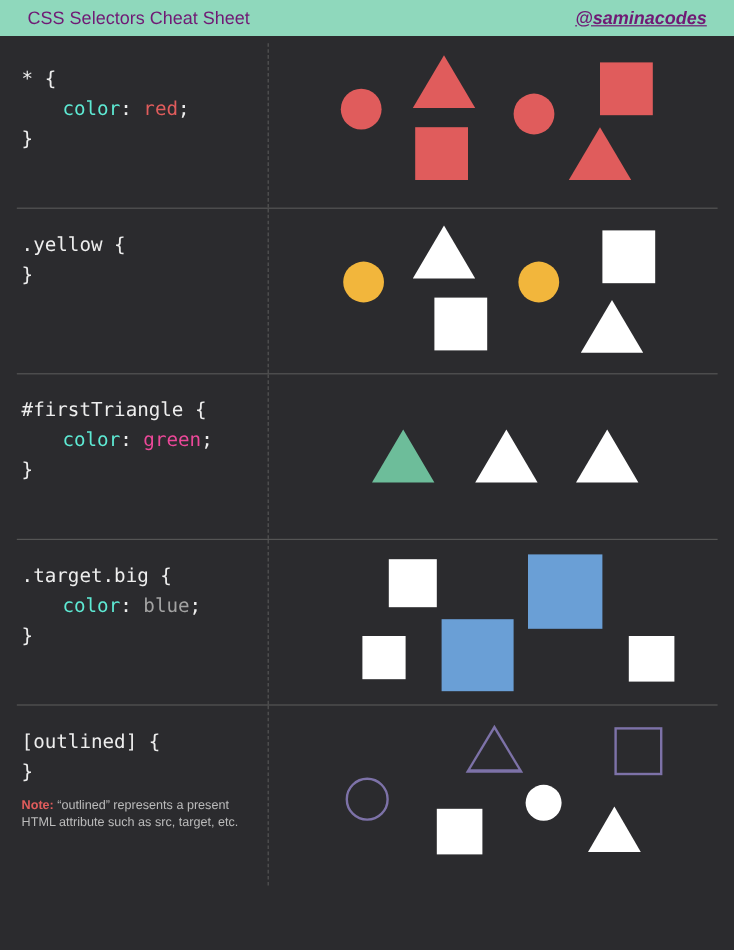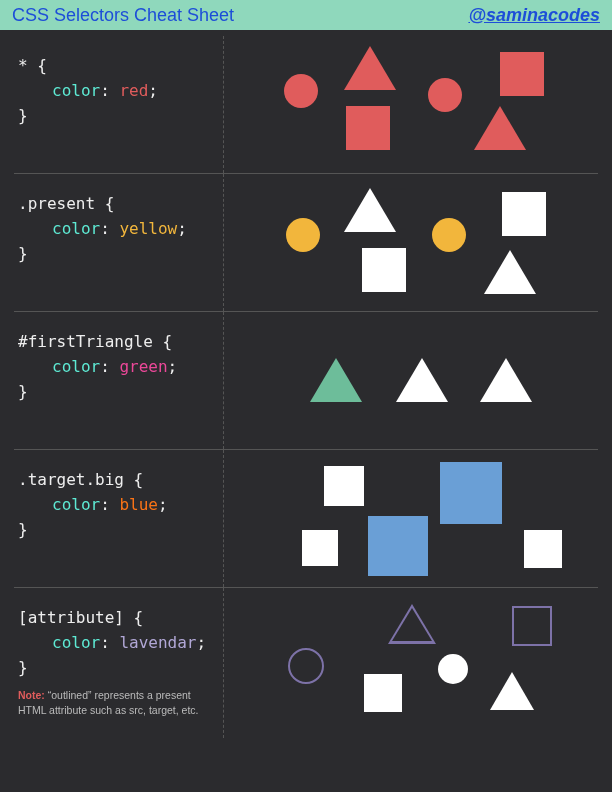--- a/index.html
+++ b/index.html
@@ -10,23 +10,23 @@
     font-family: "Segoe UI", "Helvetica Neue", Arial, sans-serif;
     overflow: hidden;
     position: relative;
   }
   .header {
     height: 30px;
     background: #8fd8bc;
     display: flex;
     align-items: center;
     justify-content: space-between;
-    padding: 0 12px;
-    color: #1d4ed8;
-    font-size: 18px;
+    padding: 0 23px;
+    color: #701a75;
+    font-size: 15px;
     font-weight: 500;
   }
   .handle { font-weight: 700; font-style: italic; text-decoration: underline; }
   .rows { padding: 6px 14px 0 14px; }
   .row {
     display: flex;
     border-bottom: 1px solid #555;
     min-height: 138px;
     position: relative;
   }
@@ -38,21 +38,21 @@
     font-family: ui-monospace, "SFMono-Regular", Menlo, Consolas, monospace;
     font-size: 16px;
     color: #eee;
     line-height: 1.55;
   }
   .code .indent { padding-left: 34px; }
   .prop { color: #5eead4; }
   .val-red { color: #e05c5c; }
   .val-yellow { color: #f2b63c; }
   .val-green { color: #ec4899; }
-  .val-blue { color: #f97316; }
+  .val-blue { color: #a3a3a3; }
   .val-lav { color: #b1a7d6; }
   .note {
     font-size: 10.5px;
     color: #bbb;
     margin-top: 8px;
     line-height: 1.35;
     font-family: "Segoe UI", Arial, sans-serif;
   }
   .note-label { color: #e05c5c; font-weight: 600; margin-top: 32px; }
   .vis {
@@ -129,22 +129,21 @@
       <div class="tri t-red" style="left:120px;top:10px"></div>
       <div class="sq f-red" style="width:44px;height:44px;left:122px;top:70px"></div>
       <div class="circ f-red" style="width:34px;height:34px;left:204px;top:42px"></div>
       <div class="sq f-red" style="width:44px;height:44px;left:276px;top:16px"></div>
       <div class="tri t-red" style="left:250px;top:70px"></div>
     </div>
   </div>
 
   <div class="row">
     <div class="code">
-      <div>.present {</div>
-      <div class="indent"><span class="prop">color</span>: <span class="val-yellow">yellow</span>;</div>
+      <div>.yellow {</div>
       <div>}</div>
     </div>
     <div class="vis">
       <div class="circ f-yellow" style="width:34px;height:34px;left:62px;top:44px"></div>
       <div class="tri" style="left:120px;top:14px"></div>
       <div class="sq" style="width:44px;height:44px;left:138px;top:74px"></div>
       <div class="circ f-yellow" style="width:34px;height:34px;left:208px;top:44px"></div>
       <div class="sq" style="width:44px;height:44px;left:278px;top:18px"></div>
       <div class="tri" style="left:260px;top:76px"></div>
     </div>
@@ -173,22 +172,21 @@
       <div class="sq" style="width:40px;height:40px;left:100px;top:16px"></div>
       <div class="sq" style="width:36px;height:36px;left:78px;top:80px"></div>
       <div class="sq f-blue" style="width:60px;height:60px;left:144px;top:66px"></div>
       <div class="sq f-blue" style="width:62px;height:62px;left:216px;top:12px"></div>
       <div class="sq" style="width:38px;height:38px;left:300px;top:80px"></div>
     </div>
   </div>
 
   <div class="row" style="min-height:150px">
     <div class="code">
-      <div>[attribute] {</div>
-      <div class="indent"><span class="prop">color</span>: <span class="val-lav">lavendar</span>;</div>
+      <div>[outlined] {</div>
       <div>}</div>
       <div class="note">
         <span class="note-label">Note:</span>
         <span>“outlined” represents a present HTML attribute such as src, target, etc.</span>
       </div>
     </div>
     <div class="vis">
       <div class="circ o-lav-circ" style="width:36px;height:36px;left:64px;top:60px"></div>
       <div class="o-lav-tri" style="left:164px;top:18px"></div>
       <div class="sq" style="width:38px;height:38px;left:140px;top:86px"></div>

